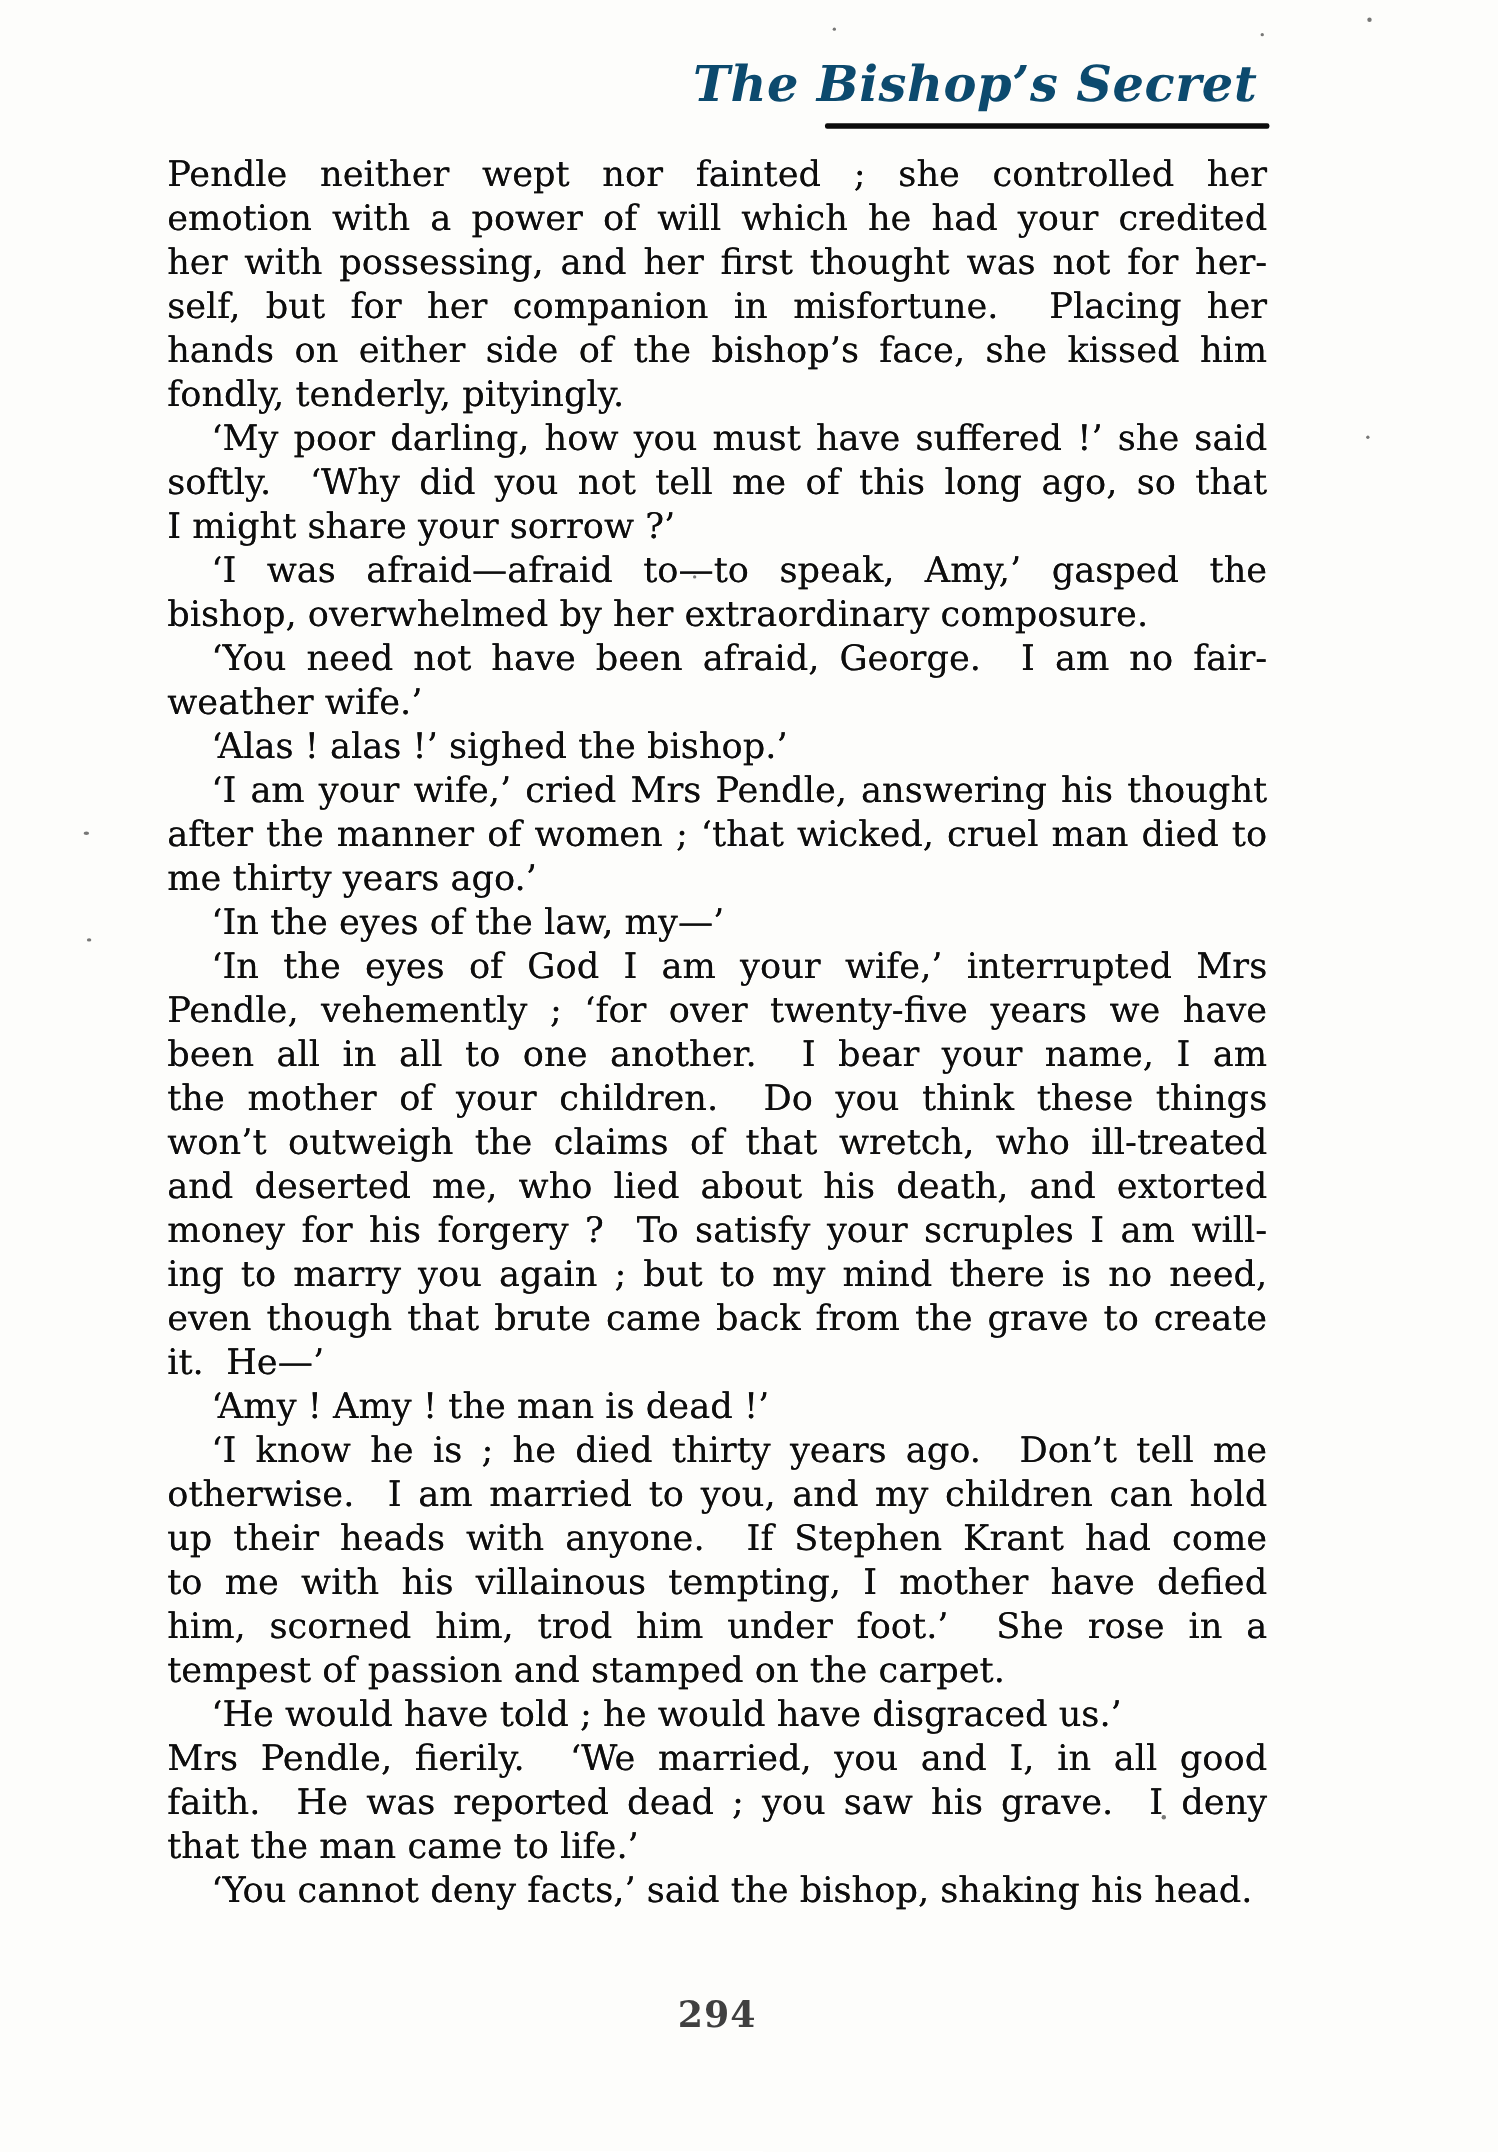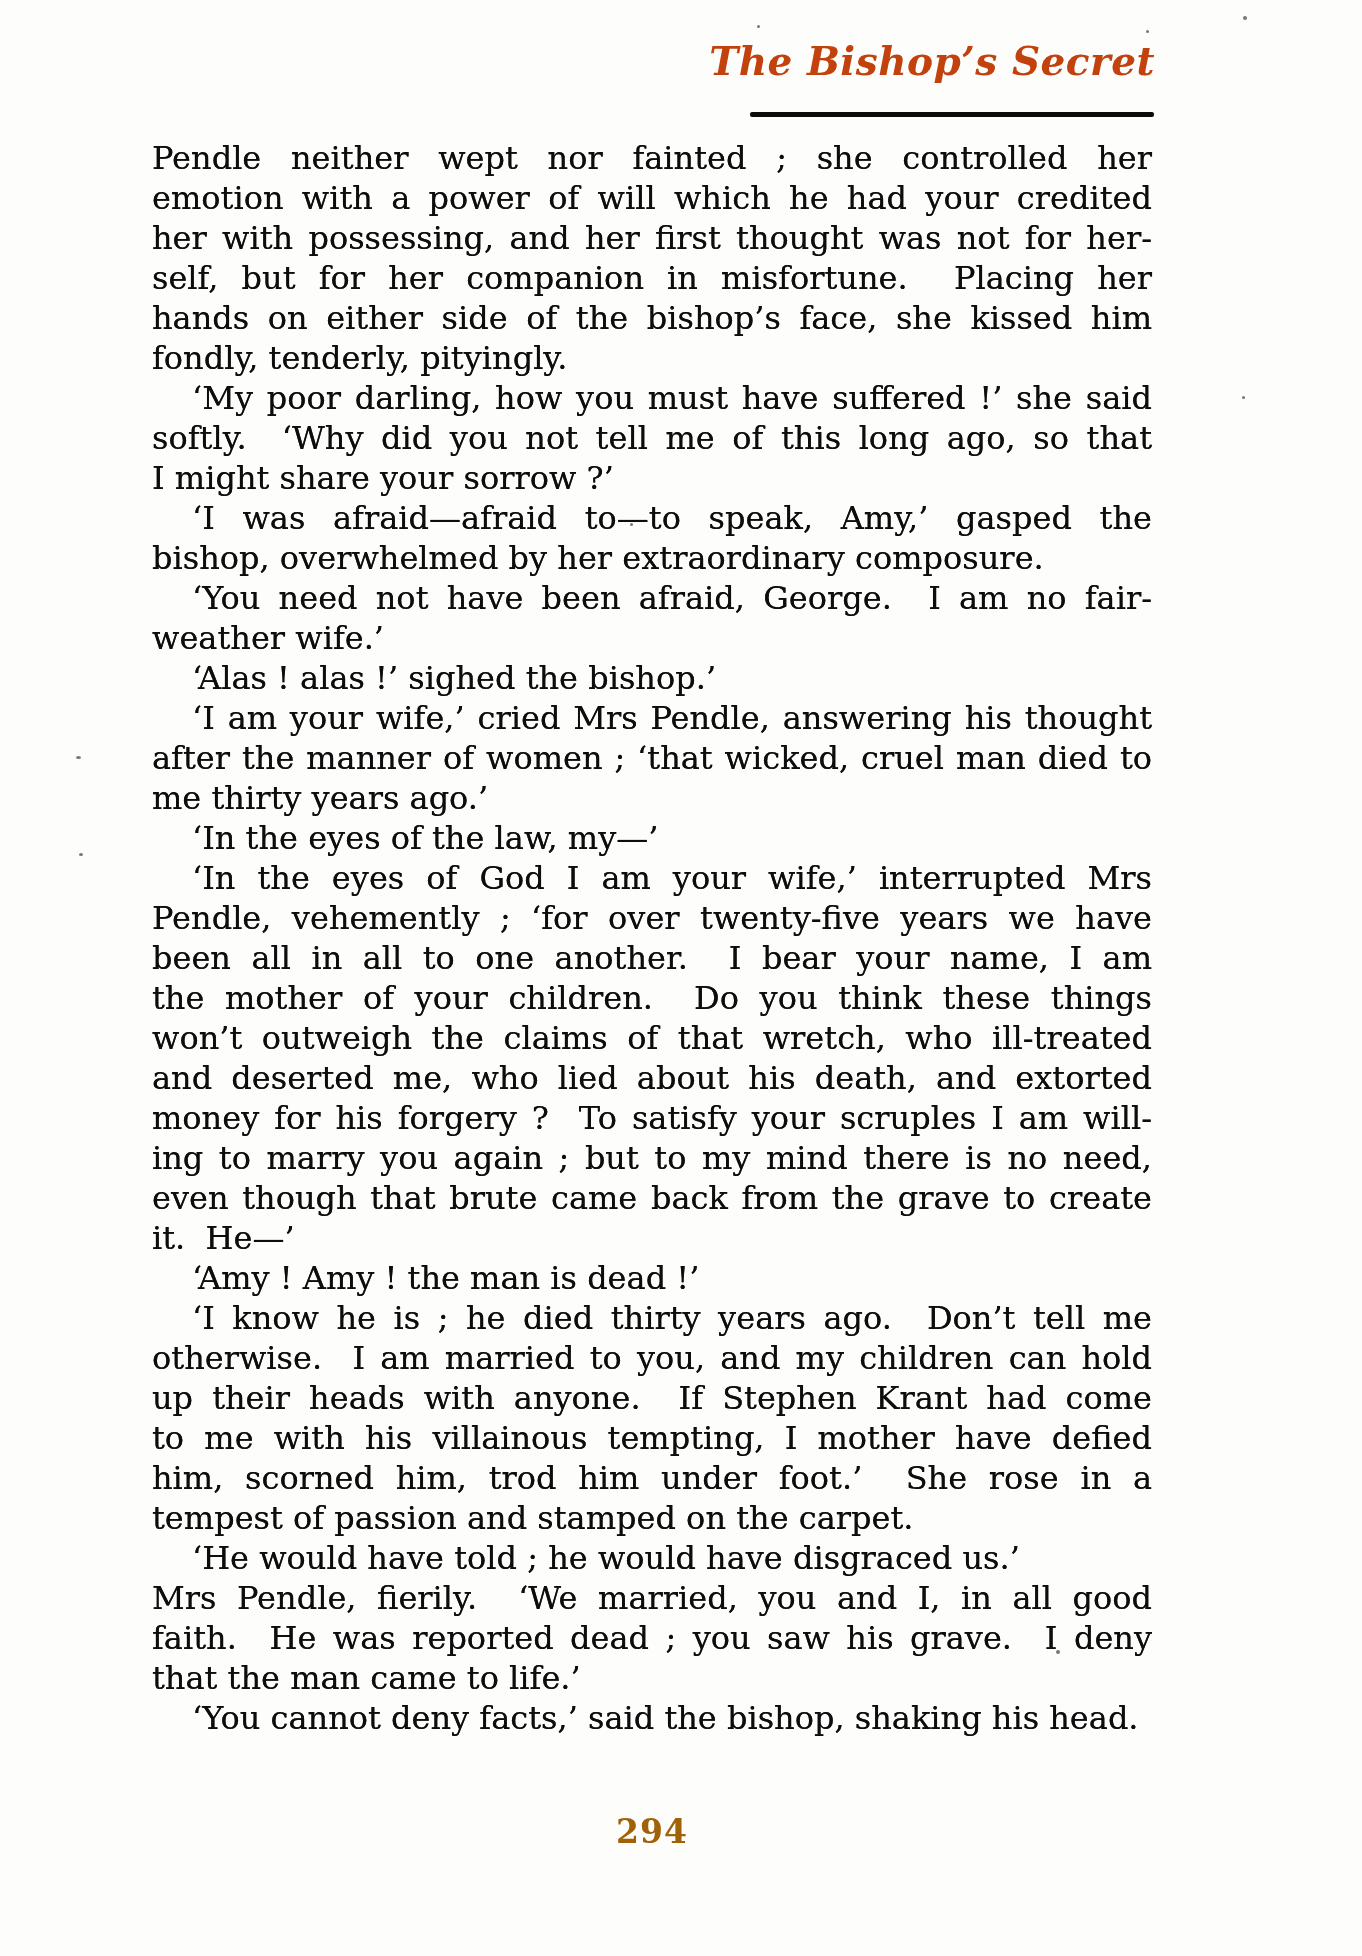--- a/index.html
+++ b/index.html
@@ -9,27 +9,27 @@
     height: 1956px;
     background: #fdfdfb;
     overflow: hidden;
     font-family: "DejaVu Serif", "Liberation Serif", serif;
     color: #0d0d0d;
   }
   .running-header {
     position: absolute;
     top: 38px;
     right: 207px;
-    margin: 0;
-    font-size: 39px;
+    margin: 12px;
+    font-size: 45px;
     font-style: italic;
     font-weight: bold;
     letter-spacing: 0.5px;
     white-space: nowrap;
-    color: #c2410c;
+    color: #0c4a6e;
   }
   .header-rule {
     position: absolute;
     left: 750px;
     top: 112px;
     width: 404px;
     height: 5px;
     background: #0c0c0c;
     border-radius: 2px;
   }
@@ -53,21 +53,21 @@
   .line.indent { text-indent: 40px; }
   .page-number {
     position: absolute;
     left: 152px;
     top: 1812px;
     width: 1000px;
     text-align: center;
     font-size: 33px;
     font-weight: bold;
     letter-spacing: 1px;
-    color: #a16207;
+    color: #404040;
   }
   .speck {
     position: absolute;
     background: rgba(10,10,10,0.55);
     border-radius: 50%;
   }
 </style>
 </head>
 <body>
 

